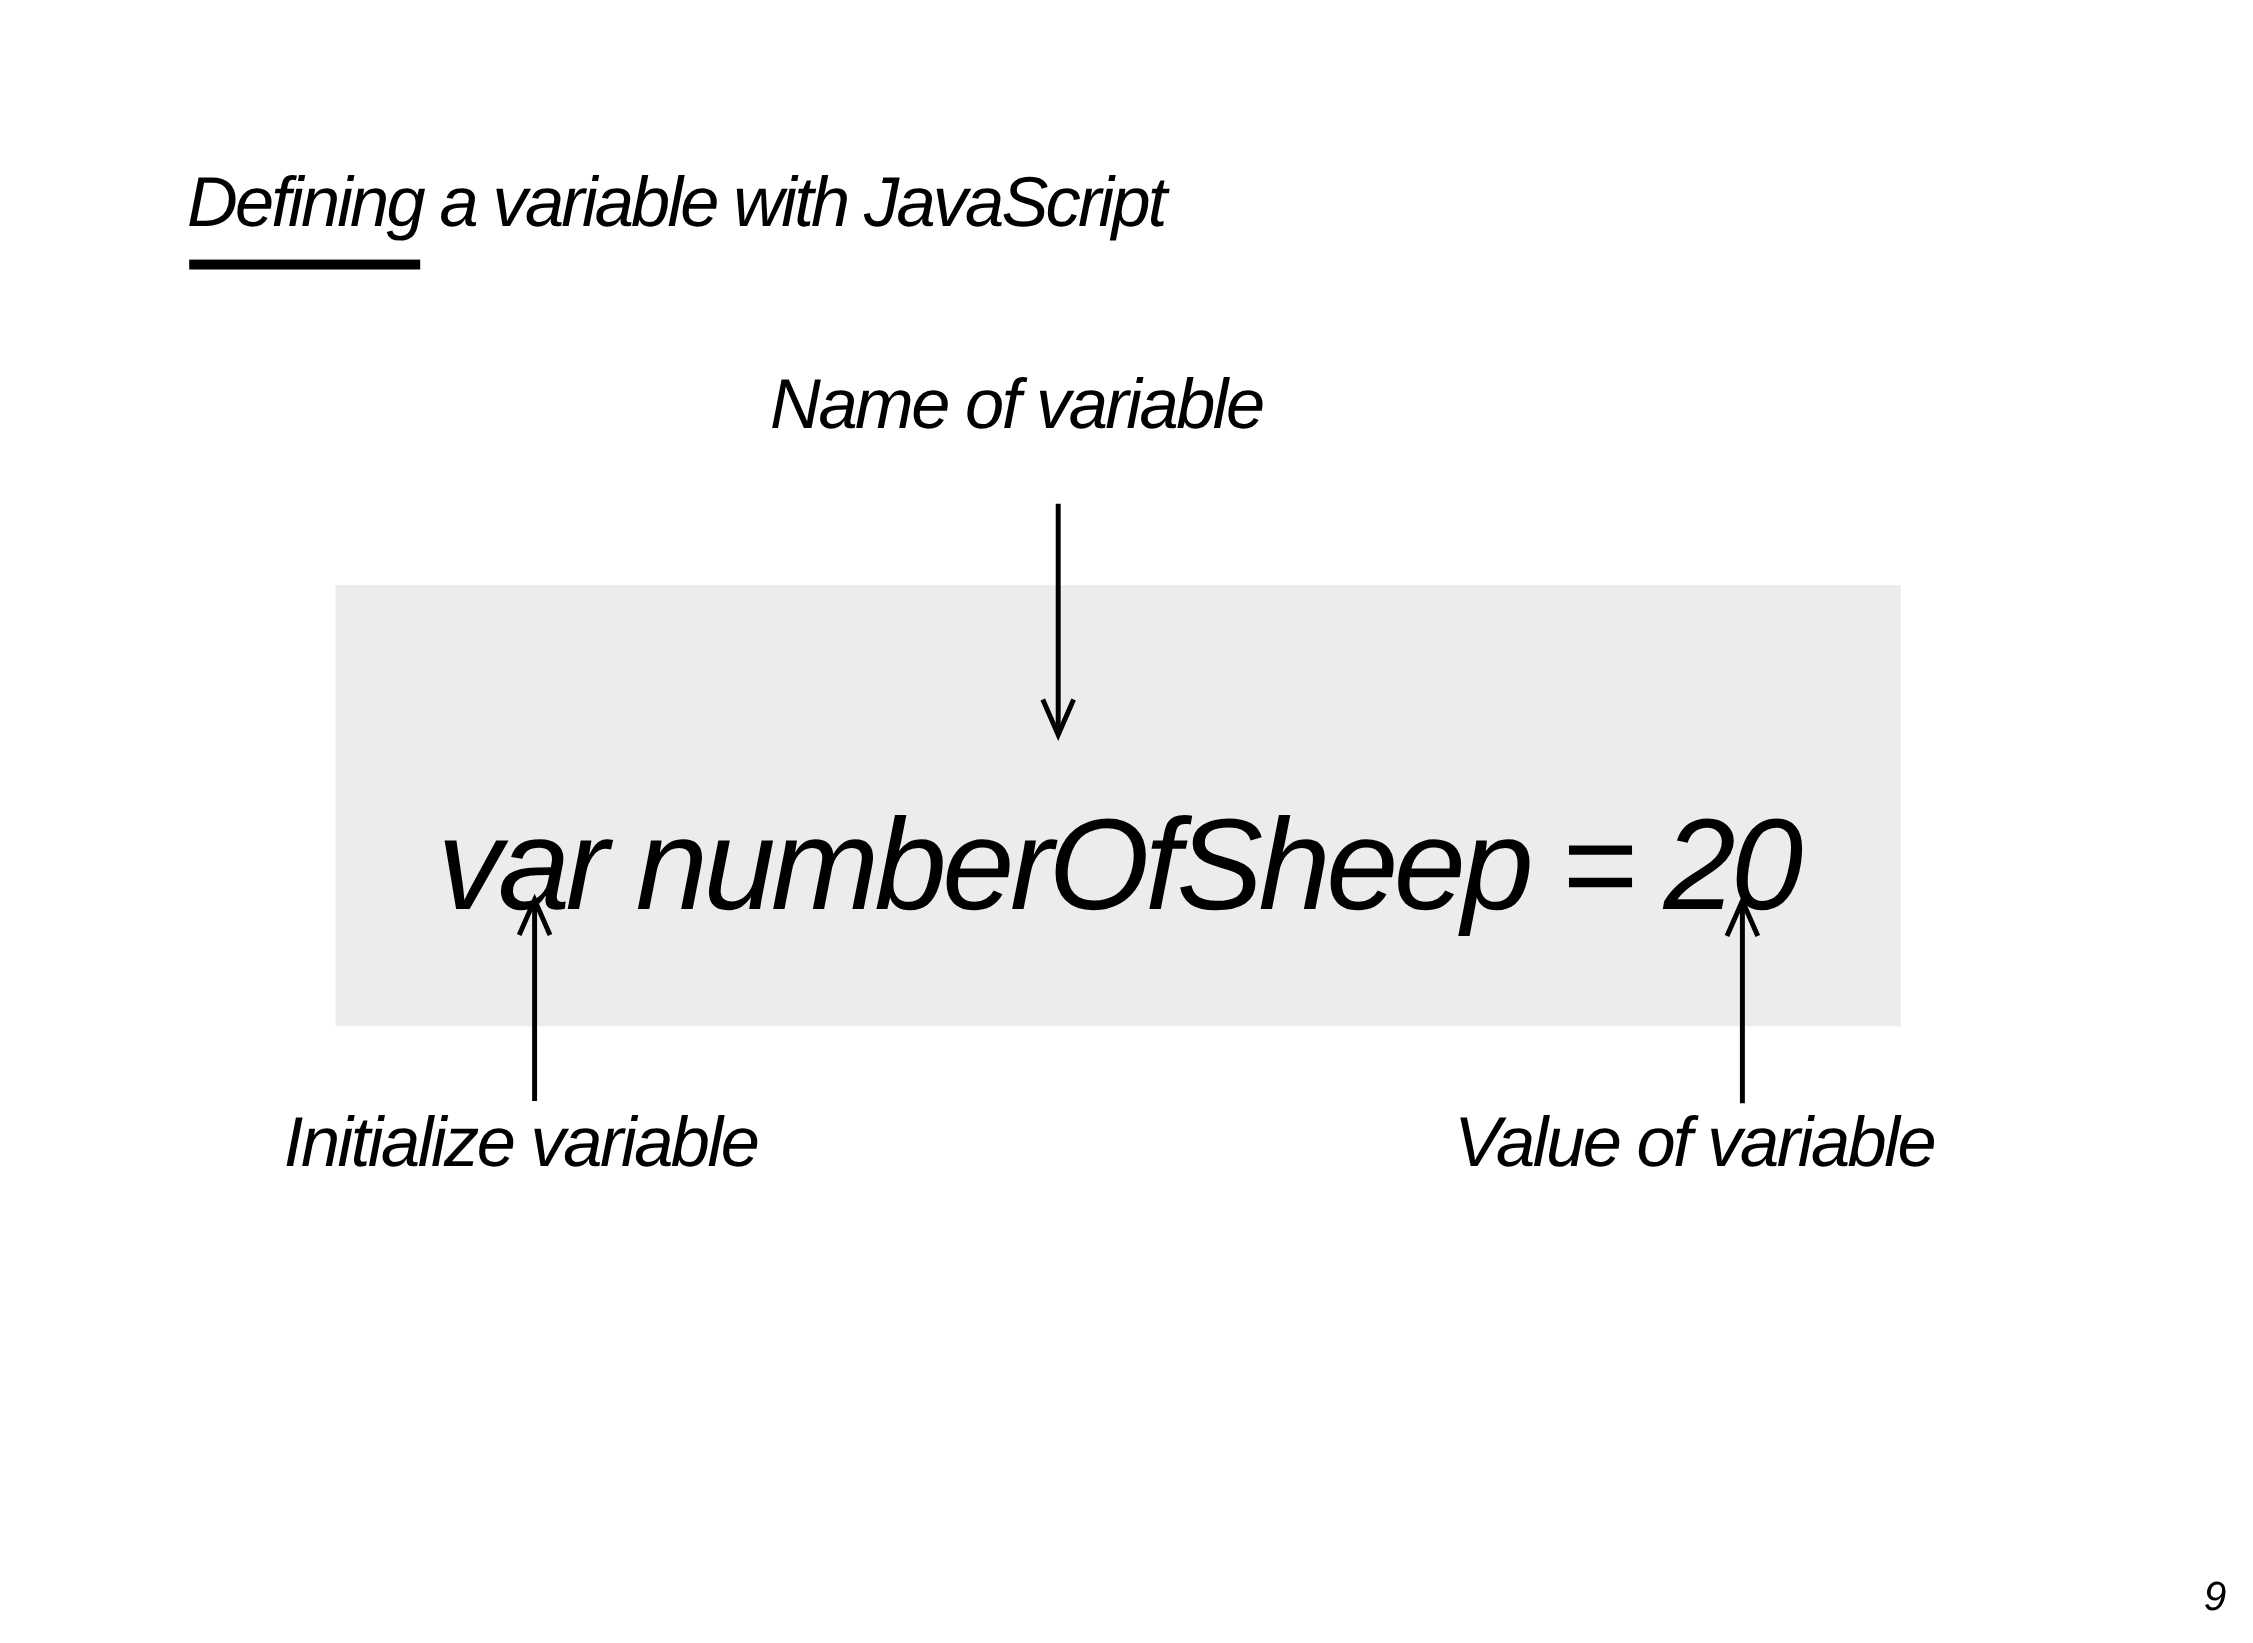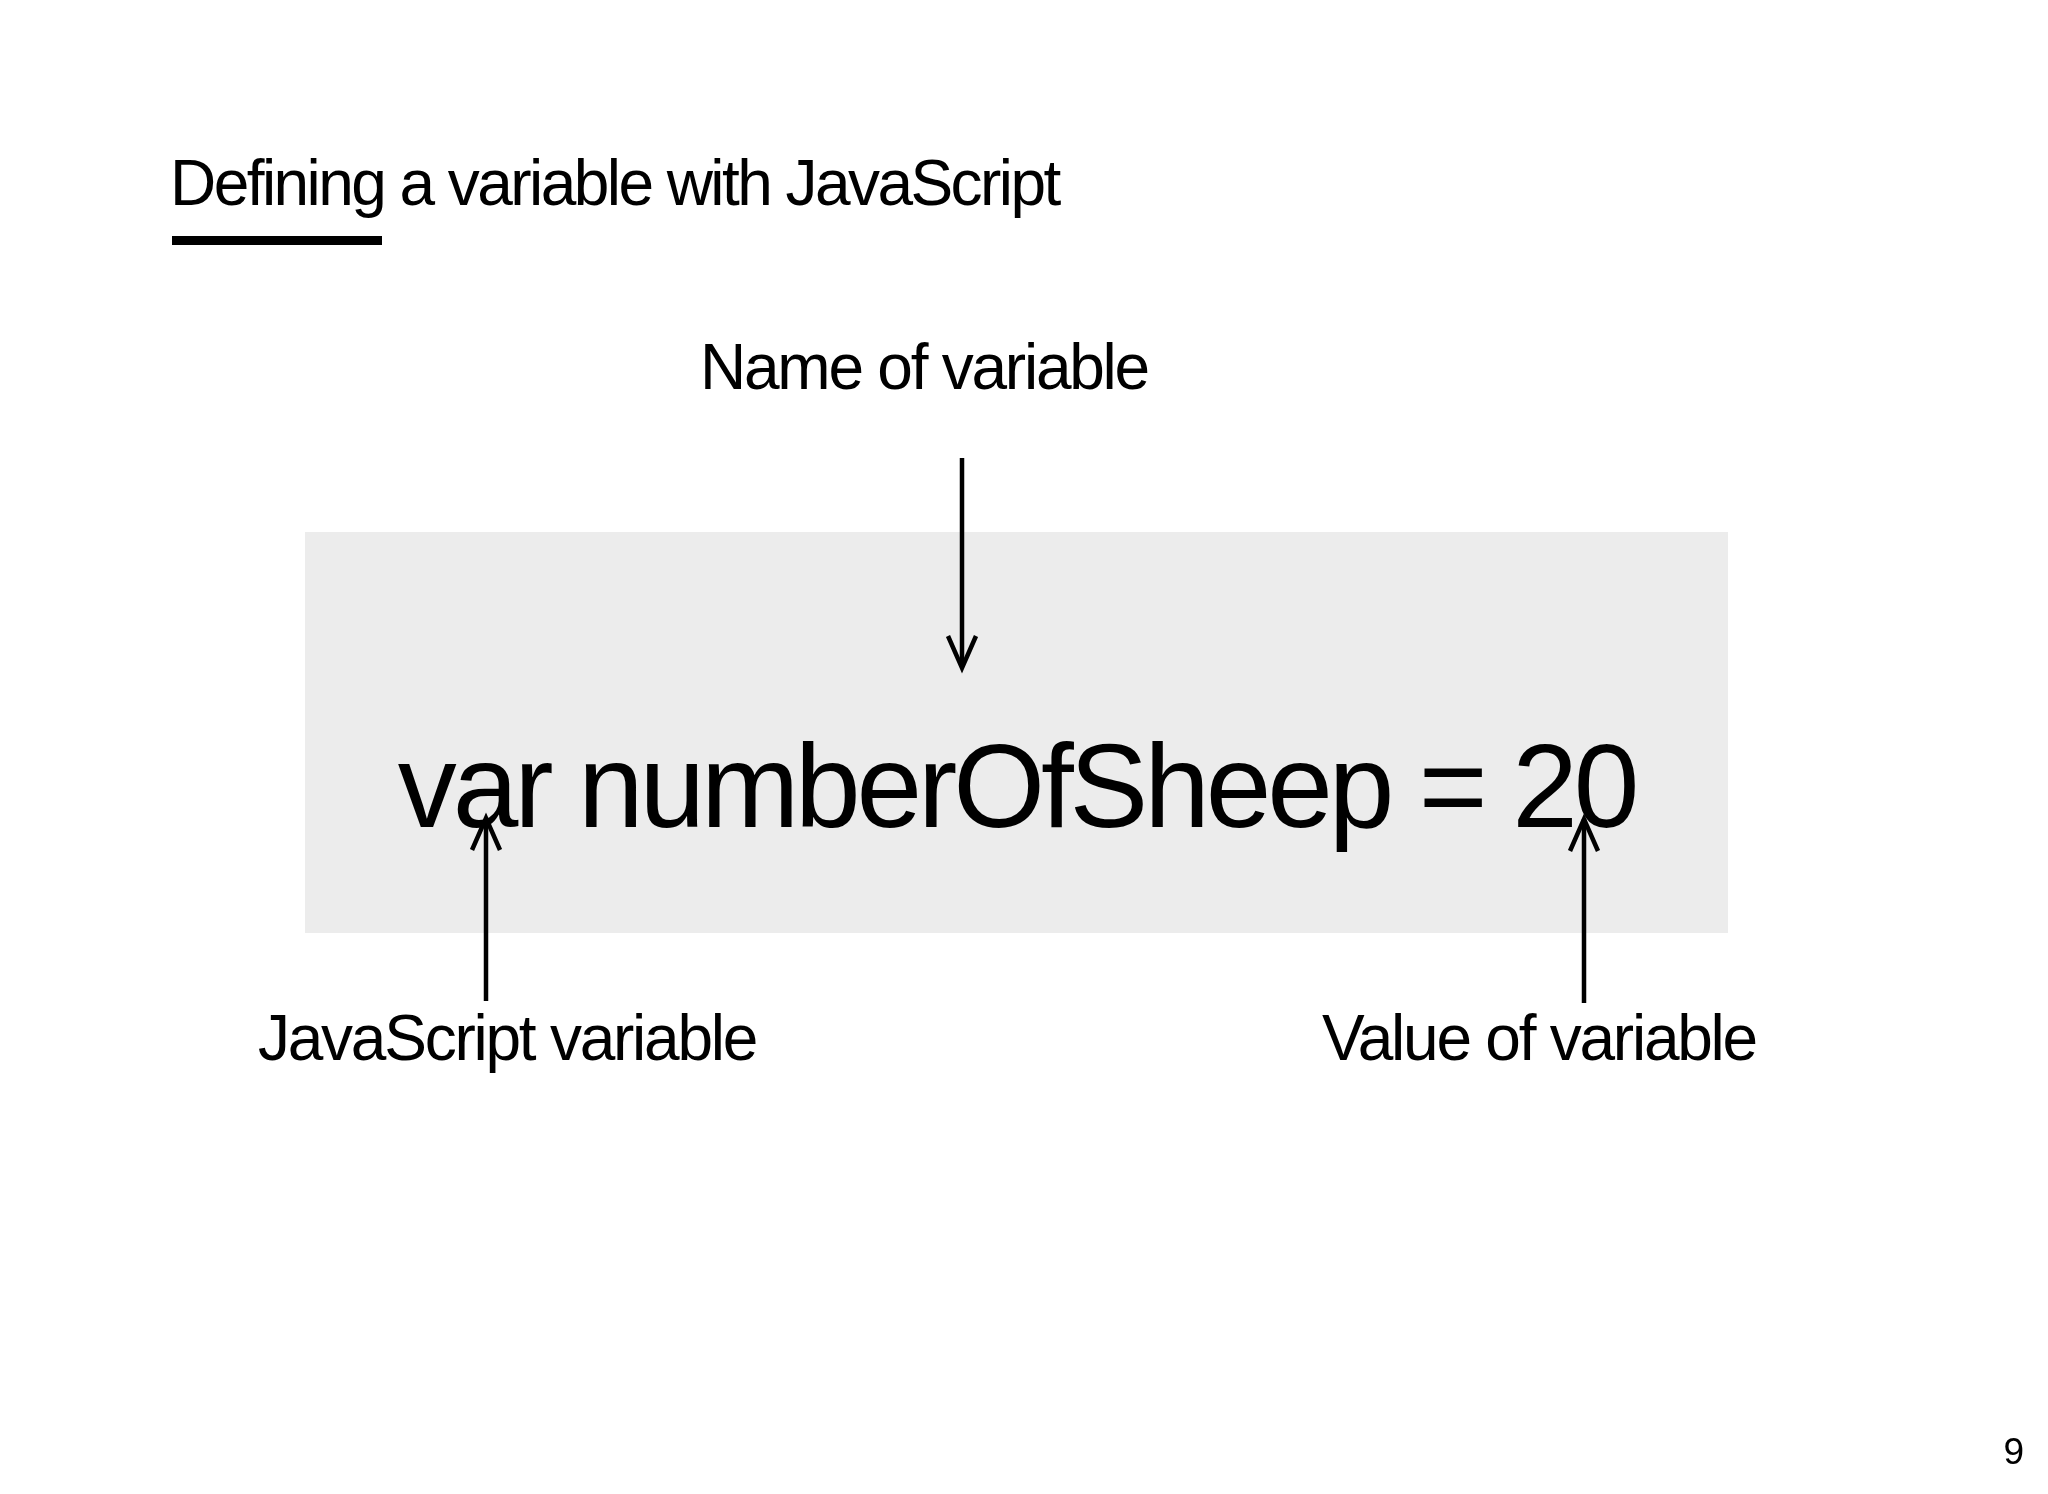--- a/index.html
+++ b/index.html
@@ -8,20 +8,21 @@
     background: #ffffff;
   }
   .slide {
     position: relative;
     width: 2048px;
     height: 1494px;
     background: var(--background, #ffffff);
     overflow: hidden;
     font-family: "Liberation Sans", sans-serif;
     color: var(--text, #000000);
+    font-style: italic;
   }
   .abs { position: absolute; }
 
   .title {
     left: 170px;
     top: 151px;
     font-size: 64px;
     line-height: 1;
     letter-spacing: -0.04em;
     white-space: nowrap;
@@ -106,19 +107,19 @@
     <g>
       <line x1="486" y1="1001" x2="486" y2="819"></line>
       <polyline points="472,850 486,818 500,850"></polyline>
     </g>
     <g>
       <line x1="1584" y1="1003" x2="1584" y2="819"></line>
       <polyline points="1570,851 1584,819 1598,851"></polyline>
     </g>
   </svg>
 
-  <div class="abs label label-init">JavaScript variable</div>
+  <div class="abs label label-init">Initialize variable</div>
 
   <div class="abs label label-value">Value of variable</div>
 
   <div class="abs page-number">9</div>
 
 </div>
 
 </body></html>

